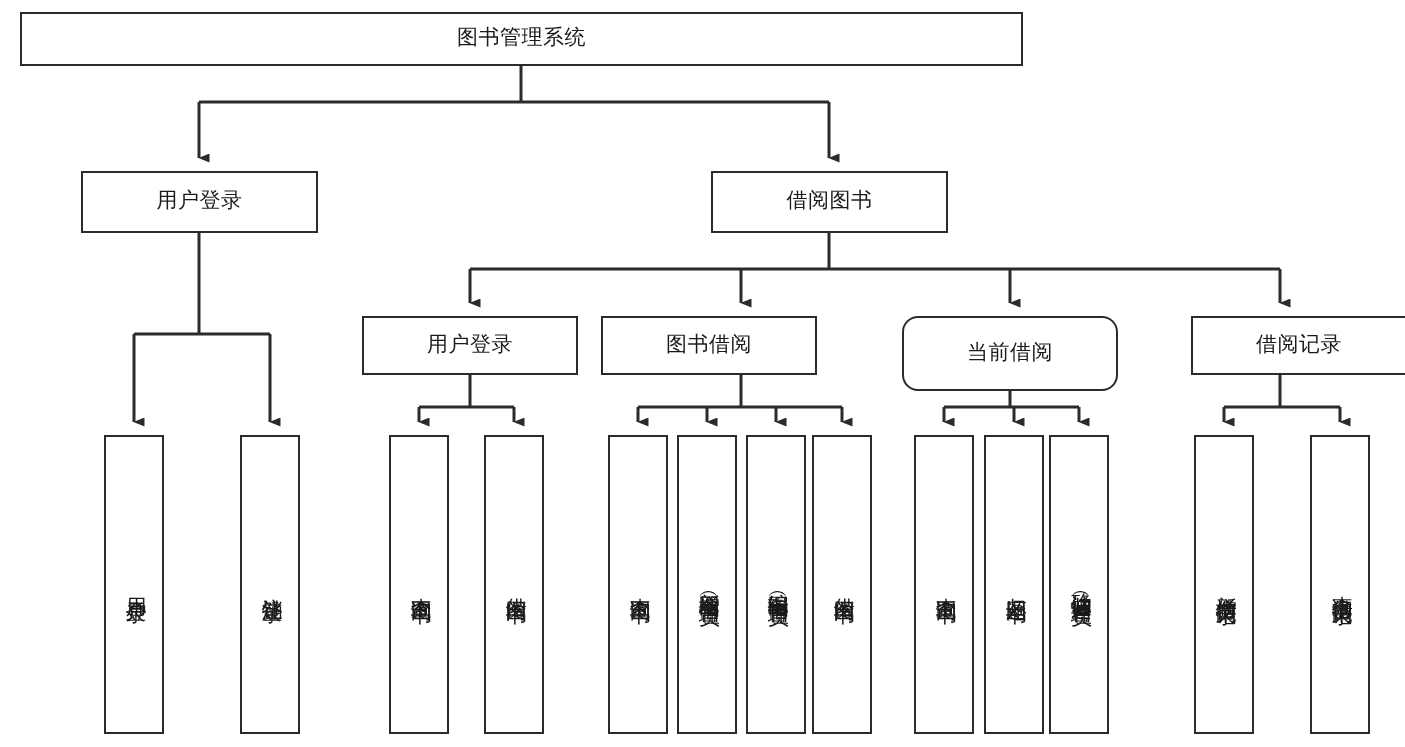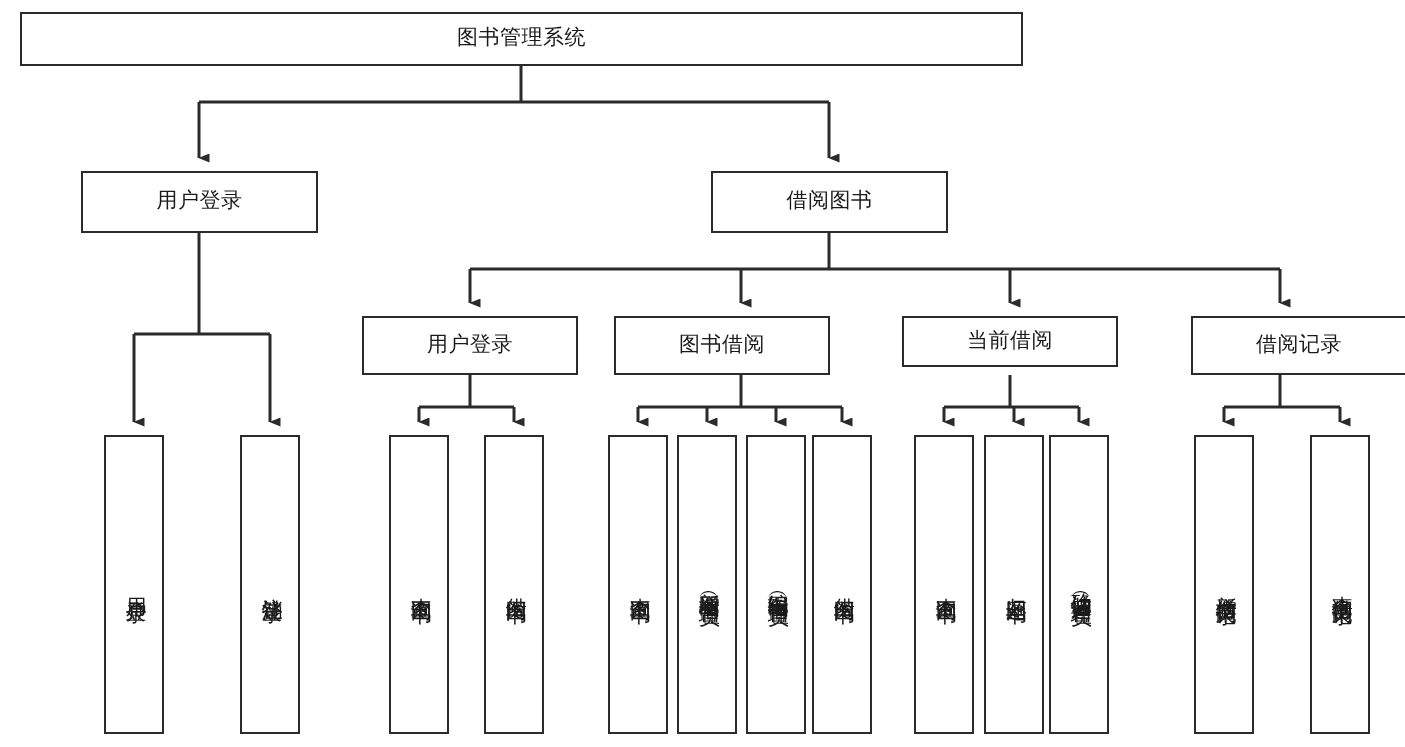--- a/index.html
+++ b/index.html
@@ -134,24 +134,24 @@
       </div>
       <div class="node-box" style="left: 81px; top: 171px; width: 237px; height: 62px;">
         <span class="node-label-h">用户登录</span>
       </div>
       <div class="node-box" style="left: 711px; top: 171px; width: 237px; height: 62px;">
         <span class="node-label-h">借阅图书</span>
       </div>
       <div class="node-box" style="left: 362px; top: 316px; width: 216px; height: 59px;">
         <span class="node-label-h">用户登录</span>
       </div>
-      <div class="node-box" style="left: 614px; top: 316px; width: 216px; height: 59px;">
+      <div class="node-box" style="left: 601px; top: 316px; width: 216px; height: 59px;">
         <span class="node-label-h">图书借阅</span>
       </div>
-      <div class="node-box" style="left: 902px; top: 316px; width: 216px; height: 51px;">
+      <div class="node-box" style="left: 902px; top: 316px; width: 216px; height: 75px; border-radius: 16px;">
         <span class="node-label-h">当前借阅</span>
       </div>
       <div class="node-box" style="left: 1191px; top: 316px; width: 216px; height: 59px;">
         <span class="node-label-h">借阅记录</span>
       </div>
       <div class="node-box" style="left: 104px; top: 435px; width: 60px; height: 299px;">
         <span class="node-label-v">用户登录</span>
       </div>
       <div class="node-box" style="left: 240px; top: 435px; width: 60px; height: 299px;">
         <span class="node-label-v">注销登录</span>

